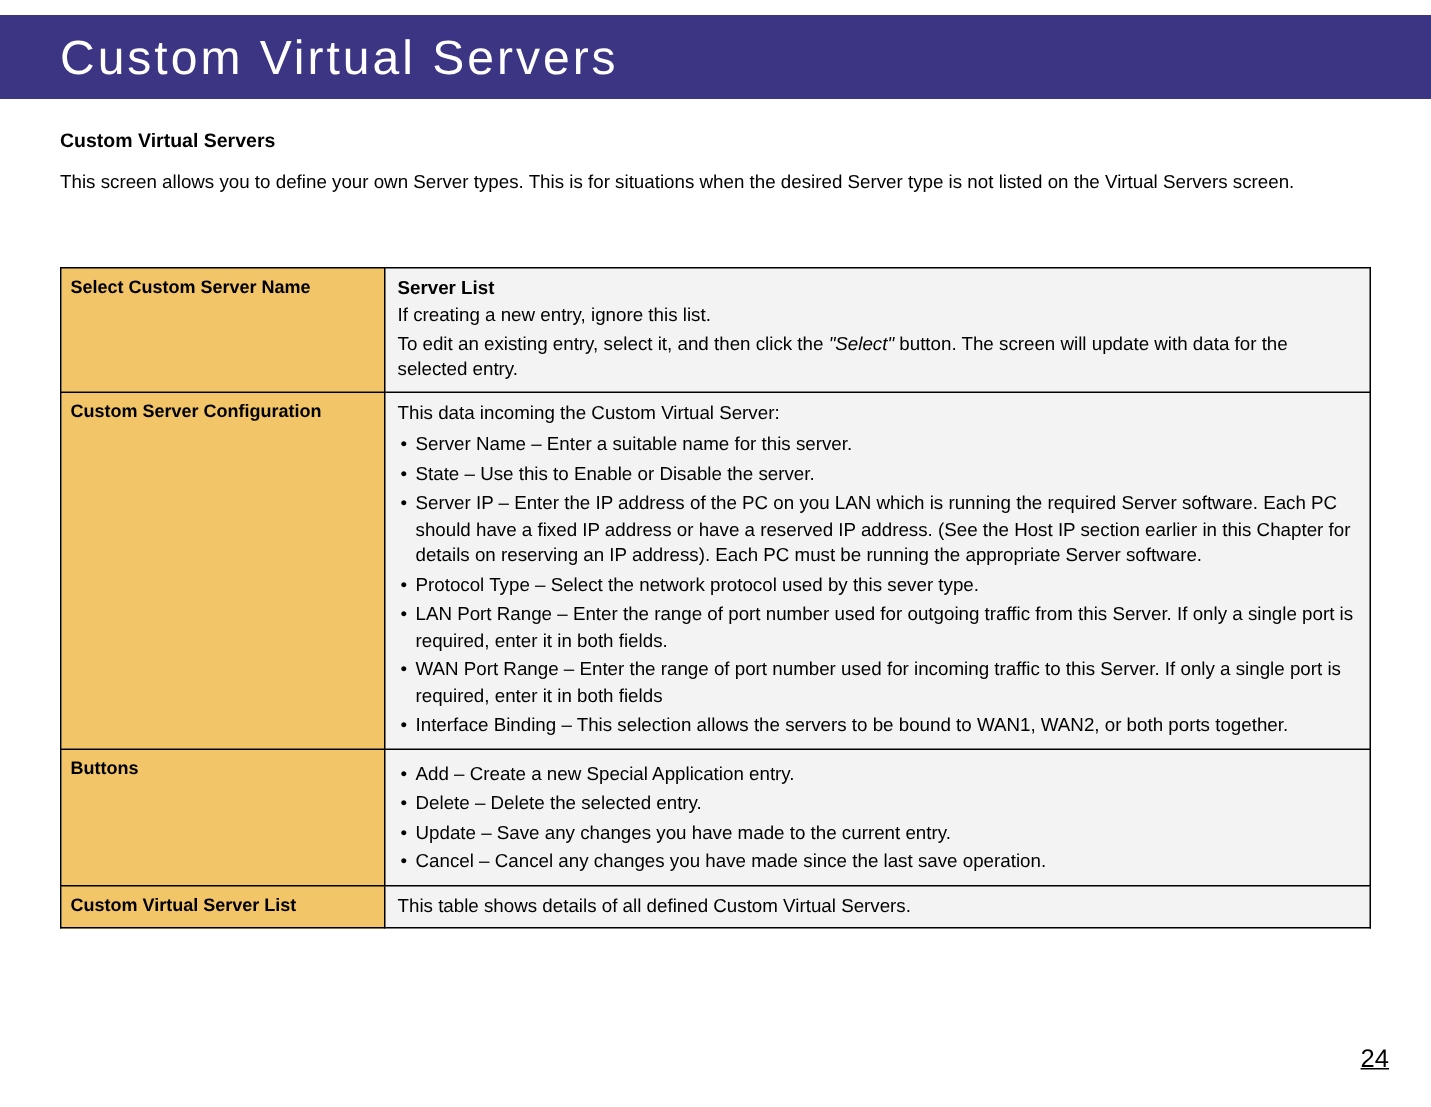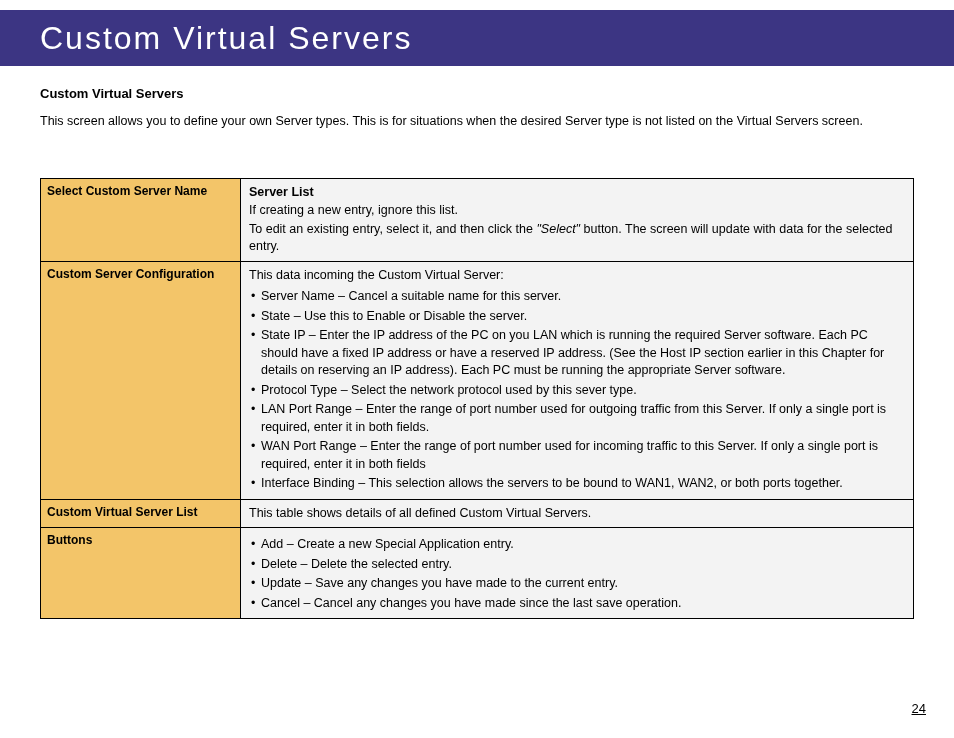--- a/index.html
+++ b/index.html
@@ -52,21 +52,21 @@
     table-layout: fixed;
   }
   table.settings td {
     border: 1px solid #000;
     vertical-align: top;
     font-size: 12.5px;
     line-height: 1.4;
   }
   table.settings td.label {
     background: #f3c569;
-    width: 200px;
+    width: 216px;
     font-weight: bold;
     padding: 4px 6px;
     font-size: 12px;
   }
   table.settings td.desc {
     background: #f3f3f3;
     padding: 4px 8px;
     margin-left: 39px;
   }
   .desc p { margin: 1px 0; }
@@ -86,21 +86,21 @@
     position: absolute;
     left: 2px;
     top: 0;
   }
   .b { font-weight: normal; }
   .i { font-style: italic; }
   .page-number {
     position: absolute;
     bottom: 22px;
     right: 28px;
-    font-size: 13px;
+    font-size: 17px;
     text-decoration: underline;
   }
 </style>
 </head>
 <body>
 
 <div class="header-bar">
   <h1>Custom Virtual Servers</h1>
 </div>
 
@@ -120,45 +120,45 @@
         <p>
           <span>To edit an existing entry, select it, and then click the </span><span class="i">"Select"</span><span> button. The screen will update with data for the selected entry.</span>
         </p>
       </td>
     </tr>
     <tr>
       <td class="label">Custom Server Configuration</td>
       <td class="desc">
         <p>This data incoming the Custom Virtual Server:</p>
         <ul>
-          <li><span class="b">Server Name</span><span> – Cancel a suitable name for this server.</span></li>
+          <li><span class="b">Server Name</span><span> – Enter a suitable name for this server.</span></li>
           <li><span class="b">State</span><span> – Use this to Enable or Disable the server.</span></li>
-          <li><span class="b">State IP</span><span> – Enter the IP address of the PC on you LAN which is running the required Server software. Each PC should have a fixed IP address or have a reserved IP address. (See the Host IP section earlier in this Chapter for details on reserving an IP address). Each PC must be running the appropriate Server software.</span></li>
+          <li><span class="b">Server IP</span><span> – Enter the IP address of the PC on you LAN which is running the required Server software. Each PC should have a fixed IP address or have a reserved IP address. (See the Host IP section earlier in this Chapter for details on reserving an IP address). Each PC must be running the appropriate Server software.</span></li>
           <li><span class="b">Protocol Type</span><span> – Select the network protocol used by this sever type.</span></li>
           <li><span class="b">LAN Port Range</span><span> – Enter the range of port number used for outgoing traffic from this Server. If only a single port is required, enter it in both fields.</span></li>
           <li><span class="b">WAN Port Range</span><span> – Enter the range of port number used for incoming traffic to this Server. If only a single port is required, enter it in both fields</span></li>
           <li><span class="b">Interface Binding</span><span> – This selection allows the servers to be bound to WAN1, WAN2, or both ports together.</span></li>
         </ul>
-      </td>
-    </tr>
-    <tr>
-      <td class="label">Custom Virtual Server List</td>
-      <td class="desc">
-        <p>This table shows details of all defined Custom Virtual Servers.</p>
       </td>
     </tr>
     <tr>
       <td class="label">Buttons</td>
       <td class="desc">
         <ul>
           <li><span class="b">Add</span><span> – Create a new Special Application entry.</span></li>
           <li><span class="b">Delete</span><span> – Delete the selected entry.</span></li>
           <li><span class="b">Update</span><span> – Save any changes you have made to the current entry.</span></li>
           <li><span class="b">Cancel</span><span> – Cancel any changes you have made since the last save operation.</span></li>
         </ul>
       </td>
     </tr>
+    <tr>
+      <td class="label">Custom Virtual Server List</td>
+      <td class="desc">
+        <p>This table shows details of all defined Custom Virtual Servers.</p>
+      </td>
+    </tr>
   </tbody>
     </table>
 
 </div>
 
 <div class="page-number">24</div>
 
 </body></html>

